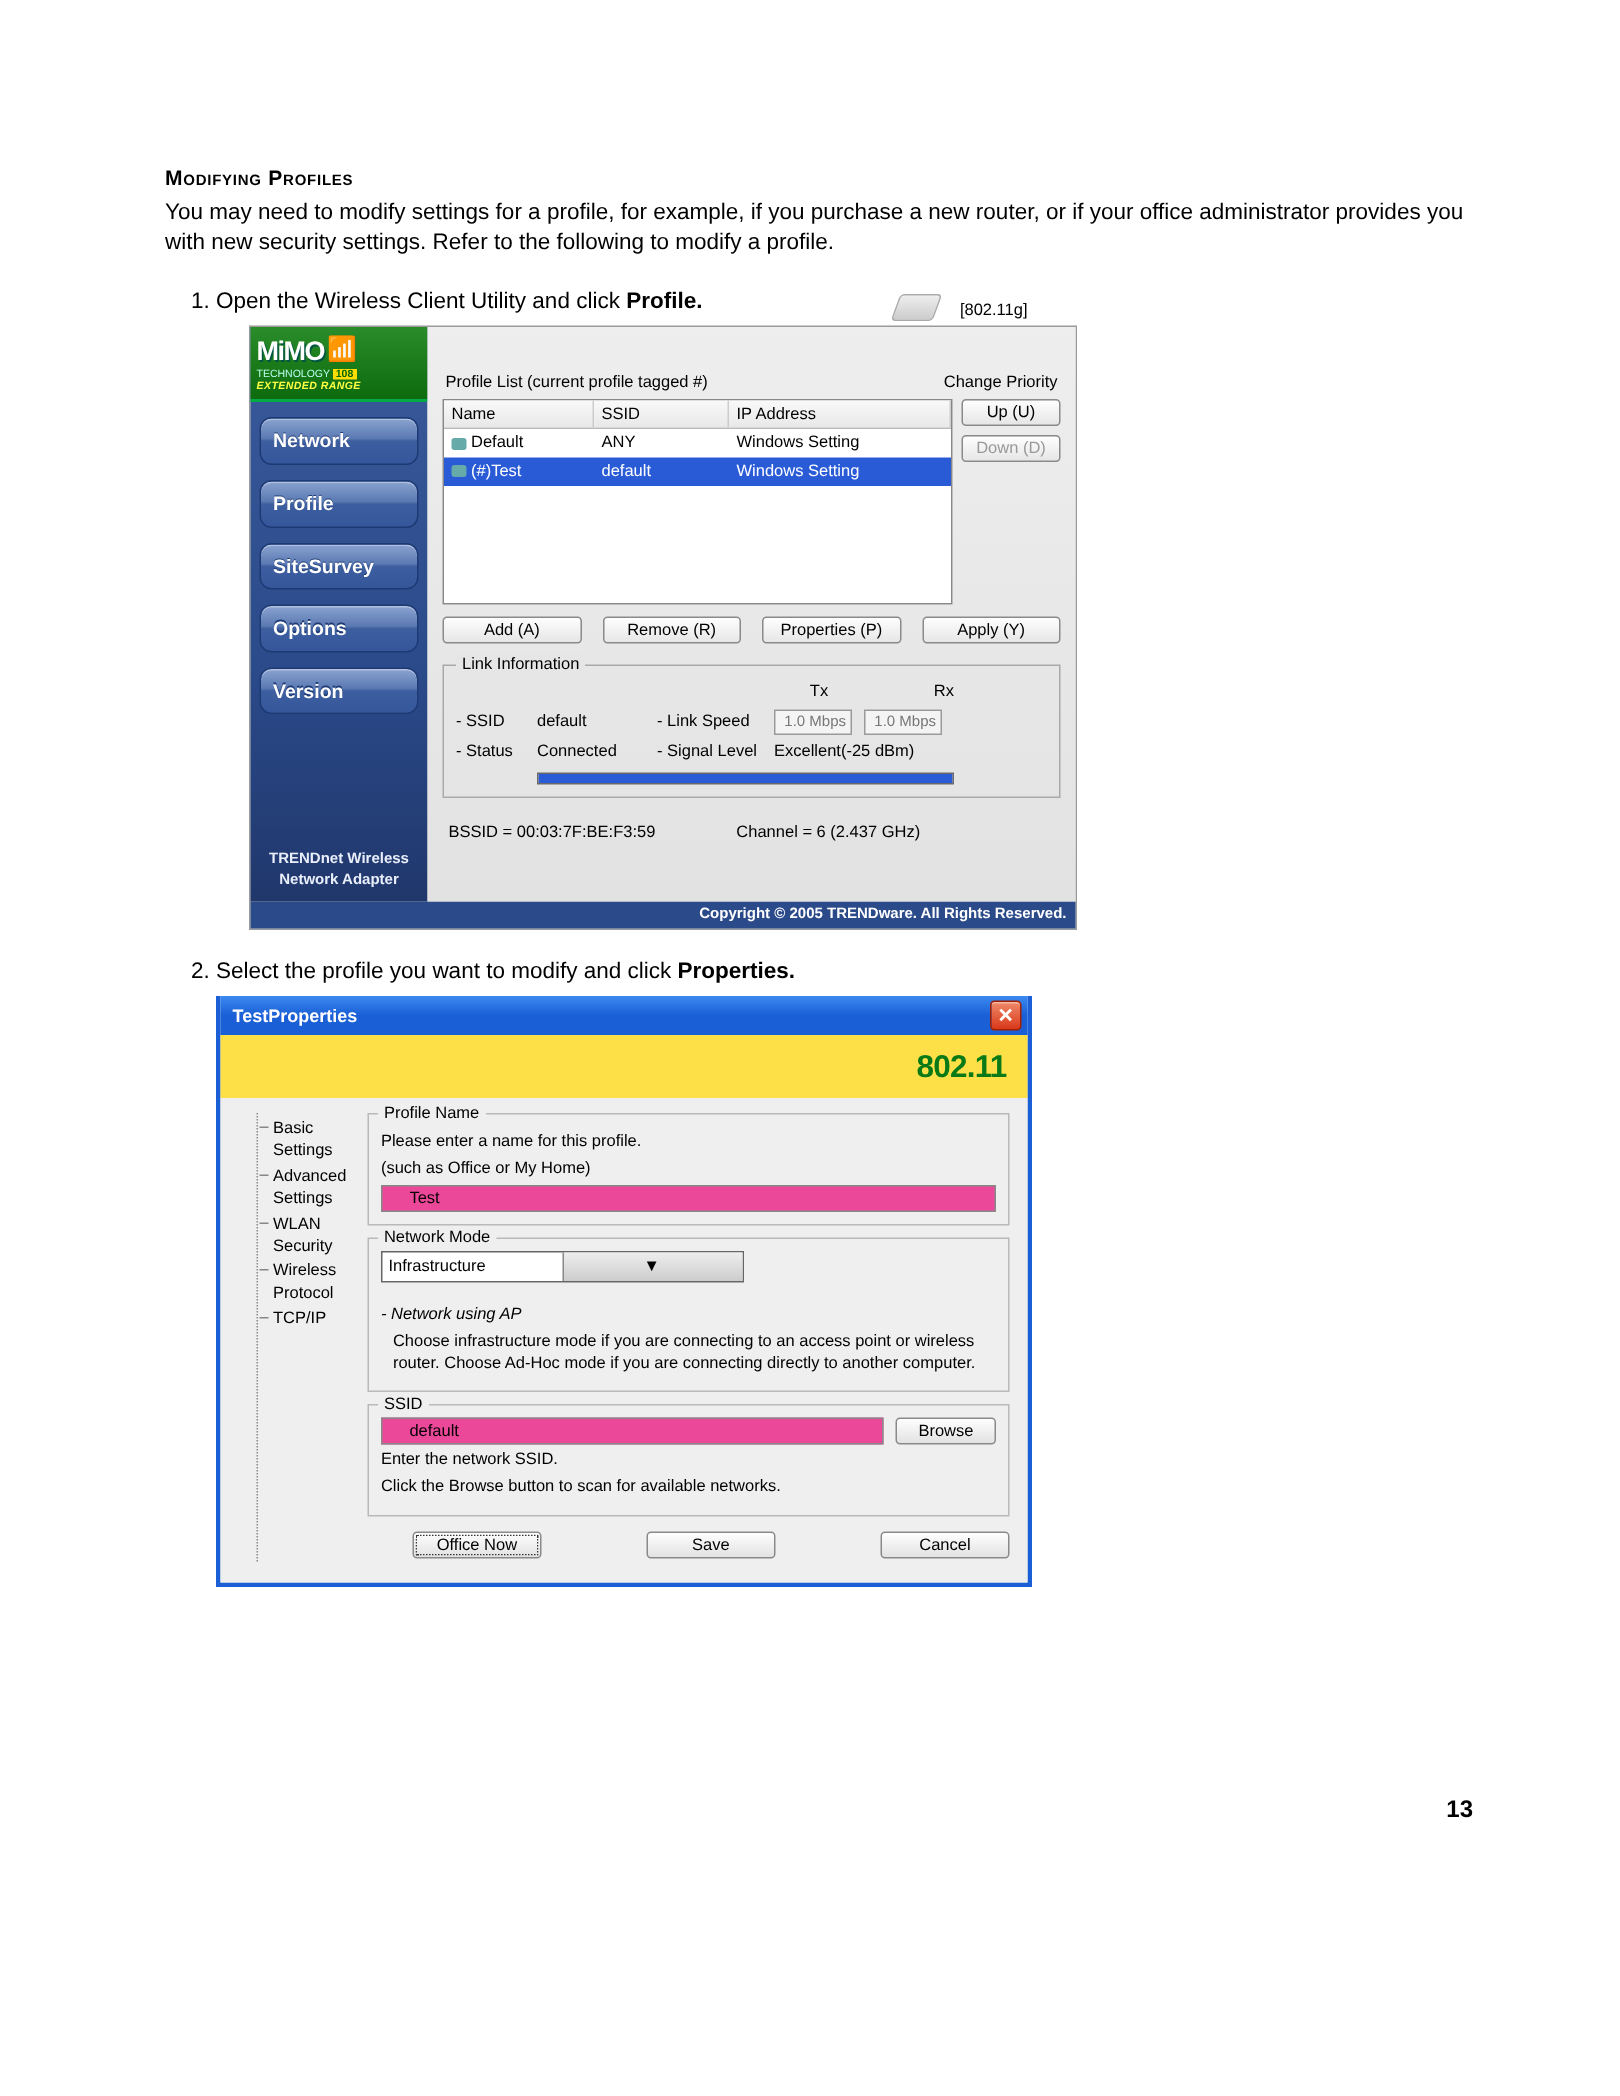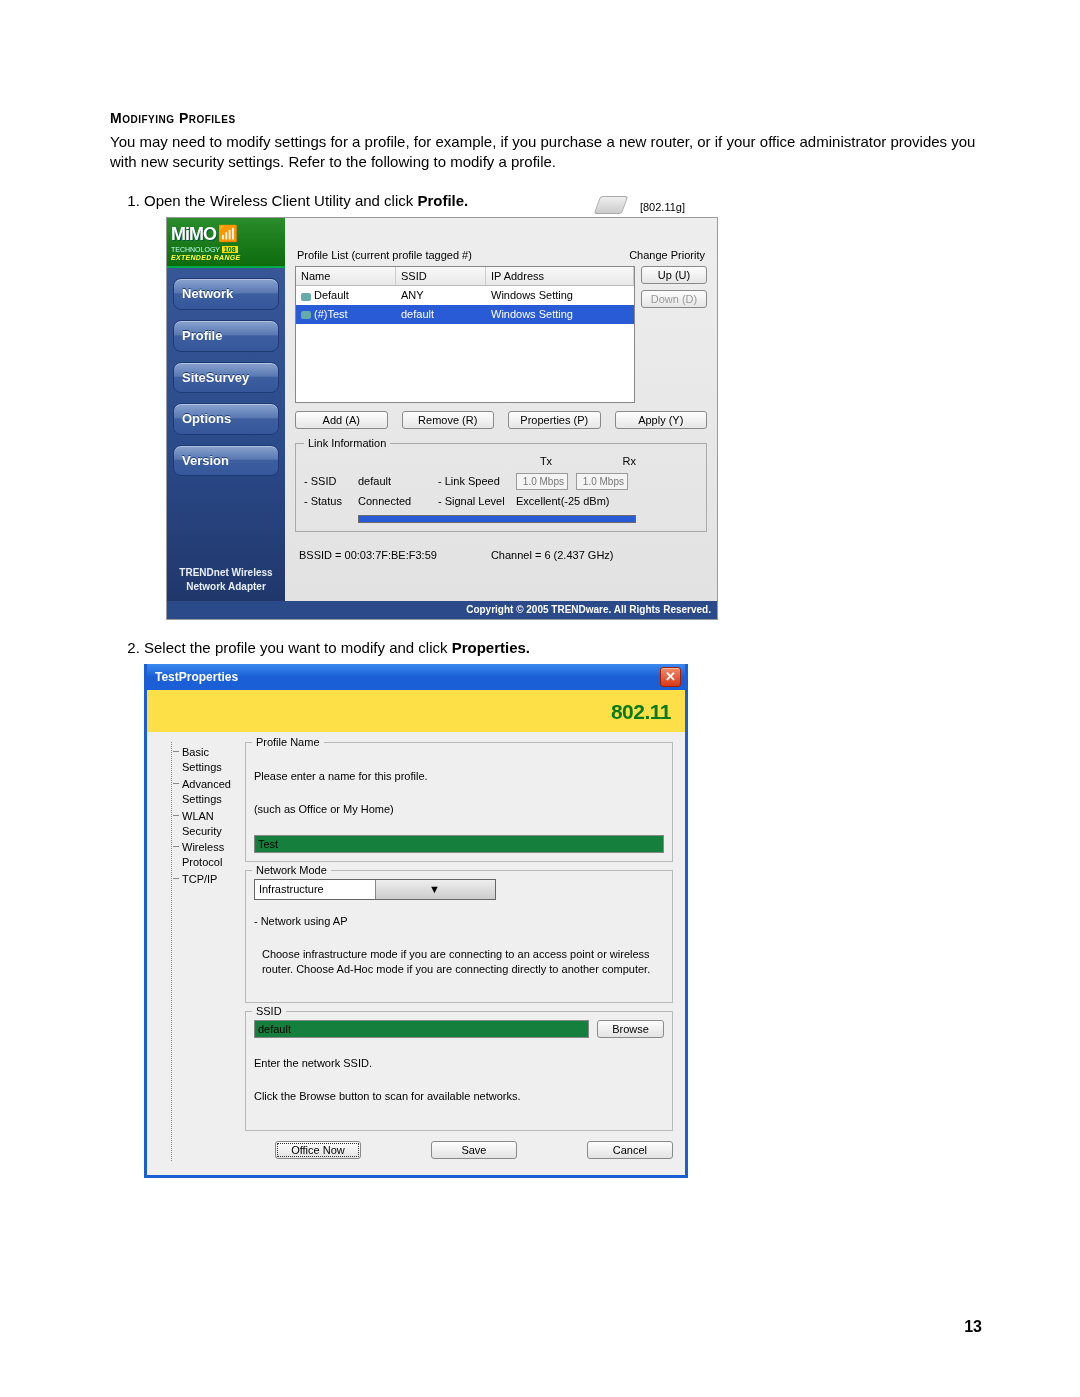--- a/index.html
+++ b/index.html
@@ -66,26 +66,26 @@
   .win2-topband { background: #fde047; text-align: right; padding: 8px 14px 6px 0; }
   .std-label { color: #0a7a16; font-weight: 900; font-size: 21px; font-family: Arial, sans-serif; letter-spacing: -.5px;}
   .win2-body { display: flex; padding: 10px 14px 14px 14px; gap: 14px; background: #efefef;}
   .tree { width: 140px; padding-top: 2px;}
   .tree-item { font-size: 11px; padding: 1px 0 1px 0; position: relative; }
   .tree-item::before { content: ""; position: absolute; left: -9px; top: 7px; width: 6px; height: 1px; background: #888;}
   .tree { border-left: 1px dotted #888; margin-left: 10px; padding-left: 10px;}
   .form { flex: 1; }
   .fieldset { border: 1px solid #b9b9b9; padding: 8px 8px 8px 8px; margin-bottom: 8px; position: relative; background: #efefef;}
   .fieldset-legend { position: absolute; top: -8px; left: 6px; background: #efefef; padding: 0 4px; font-size: 11px;}
-  .form-text { font-size: 11px; line-height: 1.35; margin: 18px 0;}
-  .txt-input { width: 100%; border: 1px solid #888; background: #15803d; padding: 2px 3px; font-size: 11px; font-family: Tahoma, Arial, sans-serif;}
+  .form-text { font-size: 11px; line-height: 1.35; margin: 3px 0;}
+  .txt-input { width: 100%; border: 1px solid #888; background: #ec4899; padding: 2px 18px; font-size: 11px; font-family: Tahoma, Arial, sans-serif;}
   .select-wrap { display: inline-flex; border: 1px solid #666; background: #fff;}
   .select-wrap span { padding: 2px 6px 2px 4px; font-size: 11px; min-width: 120px;}
   .select-arrow { width: 16px; background: linear-gradient(#eee,#ccc); border-left: 1px solid #888; display: inline-flex; align-items: center; justify-content: center; font-size: 9px;}
-  .subhead { font-size: 11px; margin: 20px 0 2px 0;}
+  .subhead { font-size: 11px; margin: 20px 0 2px 0; font-style: italic;}
   .ssid-row { display: flex; gap: 8px; align-items: center;}
   .ssid-row .txt-input { flex: 1;}
   .wbtn2 { background: linear-gradient(#fefefe,#e2e2e2); border: 1px solid #8a8a8a; border-radius: 3px; padding: 2px 14px; font-size: 11px; cursor: pointer;}
   .dlg-btns { display: flex; justify-content: center; gap: 70px; margin: 10px 0 2px 30px;}
   .dlg-btns .wbtn2 { min-width: 86px;}
   .wbtn2.focus { outline: 1px dotted #333; outline-offset: -3px;}
   .page-num { text-align: right; font-weight: bold; font-size: 16px; margin: 140px 8px 0 0;}
 </style>
 </head>
 <body>

